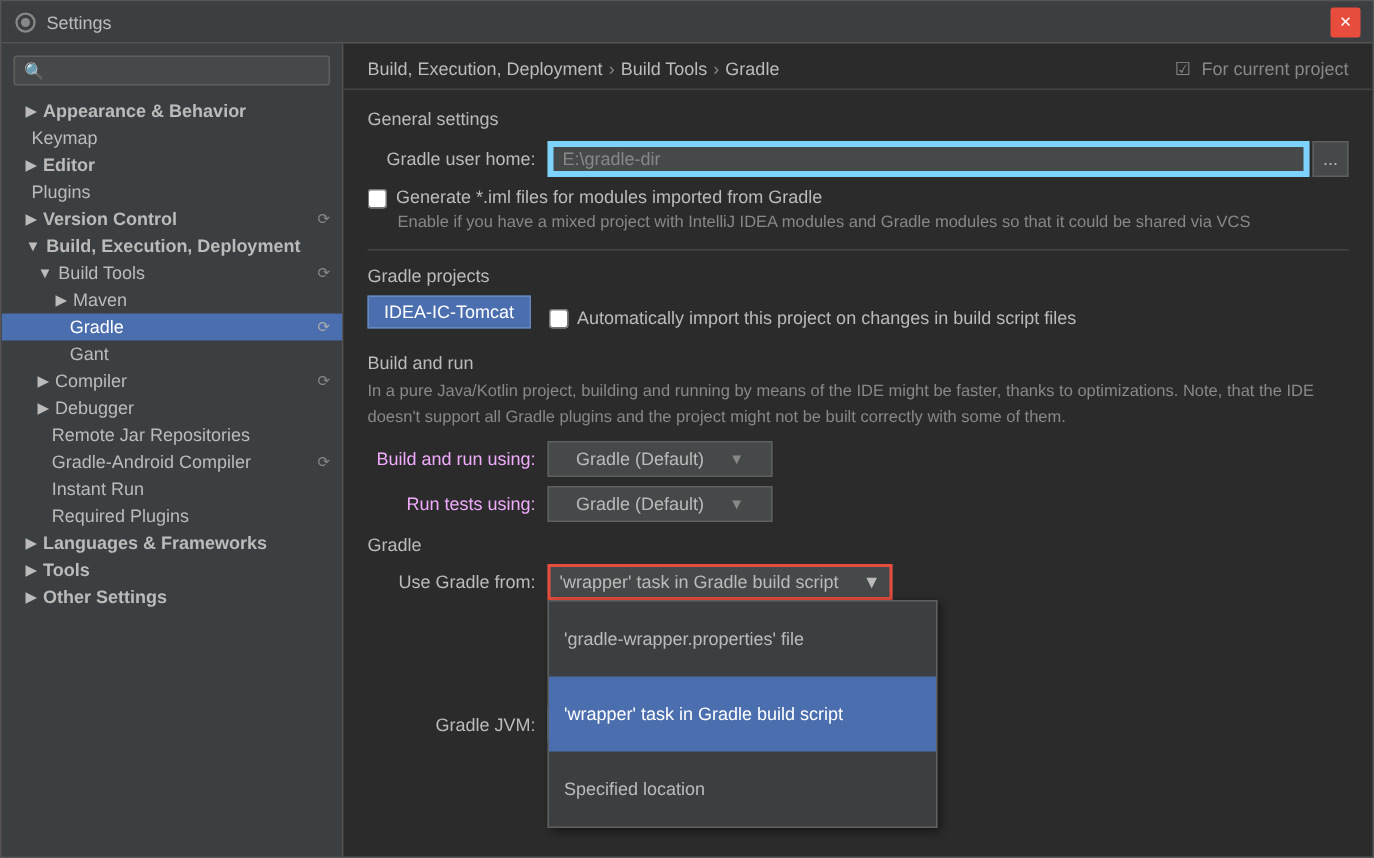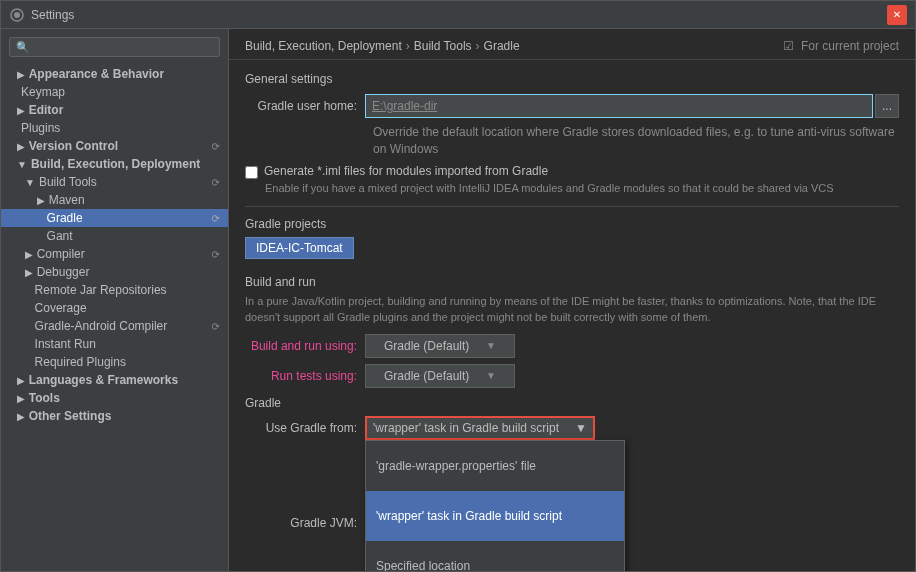--- a/index.html
+++ b/index.html
@@ -36,41 +36,41 @@
     .breadcrumb .sep { margin: 0 4px; color: #888; }
     .breadcrumb .last { color: #bbb; }
     .for-current { color: #888; font-size: 11px; }
 
     .main-body { padding: 12px 16px; }
 
     .section-title { color: #bbb; font-size: 12px; margin-bottom: 8px; }
 
     .field-row { display: flex; align-items: center; margin-bottom: 6px; }
     .field-label { color: #bbb; min-width: 120px; text-align: right; padding-right: 8px; font-size: 12px; }
-    .field-input { flex: 1; background: #45494a; border: 1px solid #7dd3fc; color: #888; padding: 3px 6px; font-size: 12px; height: 24px; text-decoration: underline; }
+    .field-input { flex: 1; background: #45494a; border: 4px solid #7dd3fc; color: #888; padding: 3px 6px; font-size: 12px; height: 24px; }
     .field-btn { background: #45494a; border: 1px solid #5e6060; color: #bbb; padding: 2px 6px; cursor: pointer; height: 24px; margin-left: 2px; }
     .field-hint { color: #888; font-size: 11px; margin-left: 128px; margin-bottom: 6px; line-height: 1.4; }
 
     .checkbox-row { display: flex; align-items: flex-start; margin-bottom: 4px; }
     .checkbox-row input[type=checkbox] { margin-right: 6px; margin-top: 2px; }
     .checkbox-label { color: #bbb; font-size: 12px; }
     .checkbox-hint { color: #888; font-size: 11px; margin-left: 20px; line-height: 1.4; }
 
     .divider { border: none; border-top: 1px solid #444; margin: 10px 0; }
 
     .gradle-projects-title { color: #bbb; font-size: 12px; margin-bottom: 6px; }
 
     .gradle-tab { background: #4b6eaf; color: white; padding: 3px 10px; font-size: 12px; display: inline-block; border: 1px solid #6687bf; margin-bottom: 8px; }
 
     .build-run-section { margin-bottom: 8px; }
     .build-run-title { color: #bbb; font-size: 12px; margin-bottom: 4px; }
     .build-run-desc { color: #888; font-size: 11px; margin-bottom: 6px; line-height: 1.5; }
 
     .select-row { display: flex; align-items: center; margin-bottom: 6px; }
-    .select-label { color: #ec4899; min-width: 120px; text-align: right; padding-right: 8px; font-size: 12px; }
+    .select-label { color: #f0abfc; min-width: 120px; text-align: right; padding-right: 8px; font-size: 12px; }
     .select-box { background: #45494a; border: 1px solid #5e6060; color: #bbb; padding: 2px 18px; font-size: 12px; height: 24px; min-width: 150px; display: flex; align-items: center; justify-content: space-between; cursor: pointer; }
     .select-box .arrow { color: #888; font-size: 10px; }
 
     .gradle-section-label { color: #bbb; font-size: 12px; margin: 8px 0 6px 0; }
 
     .use-gradle-row { display: flex; align-items: center; margin-bottom: 4px; }
     .use-gradle-label { color: #bbb; min-width: 120px; text-align: right; padding-right: 8px; font-size: 12px; }
     .use-gradle-select { background: #45494a; border: 2px solid #e74c3c; color: #bbb; padding: 2px 6px; font-size: 12px; height: 24px; min-width: 230px; display: flex; align-items: center; justify-content: space-between; cursor: pointer; position: relative; }
 
     .gradle-jvm-row { display: flex; align-items: center; }
@@ -166,24 +166,20 @@
       <div class="sidebar-item indent-1">
         <span class="arrow">▶</span>
         <span>Debugger</span>
       </div>
 
       <div class="sidebar-item indent-1">
         <span class="arrow">&nbsp;&nbsp;</span>
         <span>Remote Jar Repositories</span>
       </div>
 
-      <div class="sidebar-item indent-1">
-        <span class="arrow">&nbsp;&nbsp;</span>
-        <span>Coverage</span>
-      </div>
 
       <div class="sidebar-item indent-1">
         <span class="arrow">&nbsp;&nbsp;</span>
         <span>Gradle-Android Compiler</span>
         <span class="sync-icon">⟳</span>
       </div>
 
       <div class="sidebar-item indent-1">
         <span class="arrow">&nbsp;&nbsp;</span>
         <span>Instant Run</span>
@@ -228,37 +224,37 @@
 
       <div class="main-body">
 
         <div class="section-title">General settings</div>
 
         <div class="field-row">
           <span class="field-label">Gradle user home:</span>
           <input class="field-input" type="text" style="color: rgb(136, 136, 136);" value="E:\gradle-dir">
           <button class="field-btn">...</button>
         </div>
-        <div class="field-hint">
-          <span>Override the default location where Gradle stores downloaded files, e.g. to tune anti-virus software</span><br>
-          <span>on Windows</span>
-        </div>
 
         <div class="checkbox-row" style="margin-bottom:2px;">
           <input type="checkbox" style="">
           <span class="checkbox-label">Generate *.iml files for modules imported from Gradle</span>
         </div>
         <div class="checkbox-hint">Enable if you have a mixed project with IntelliJ IDEA modules and Gradle modules so that it could be shared via VCS</div>
 
         <hr class="divider">
 
         <div class="gradle-projects-title">Gradle projects</div>
 
         <div style="display:flex; align-items:center; margin-bottom:8px;">
           <div class="gradle-tab">IDEA-IC-Tomcat</div>
+          <div style="margin-left:12px; display:flex; align-items:center;">
+            <input type="checkbox" style="margin-right: 6px;">
+            <span style="color:#bbb;">Automatically import this project on changes in build script files</span>
+          </div>
         </div>
 
         <div class="build-run-section">
           <div class="build-run-title">Build and run</div>
           <div class="build-run-desc">In a pure Java/Kotlin project, building and running by means of the IDE might be faster, thanks to optimizations. Note, that the IDE doesn't support all Gradle plugins and the project might not be built correctly with some of them.</div>
         </div>
 
         <div class="select-row">
           <span class="select-label">Build and run using:</span>
           <div class="select-box">

